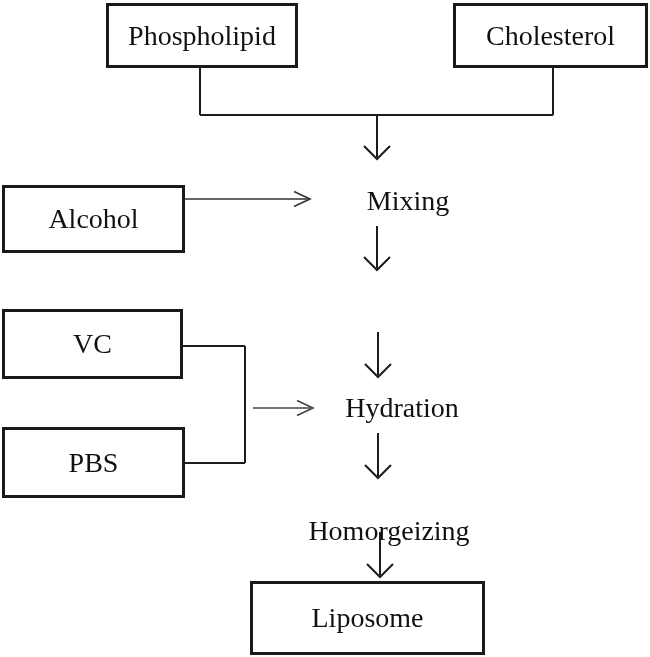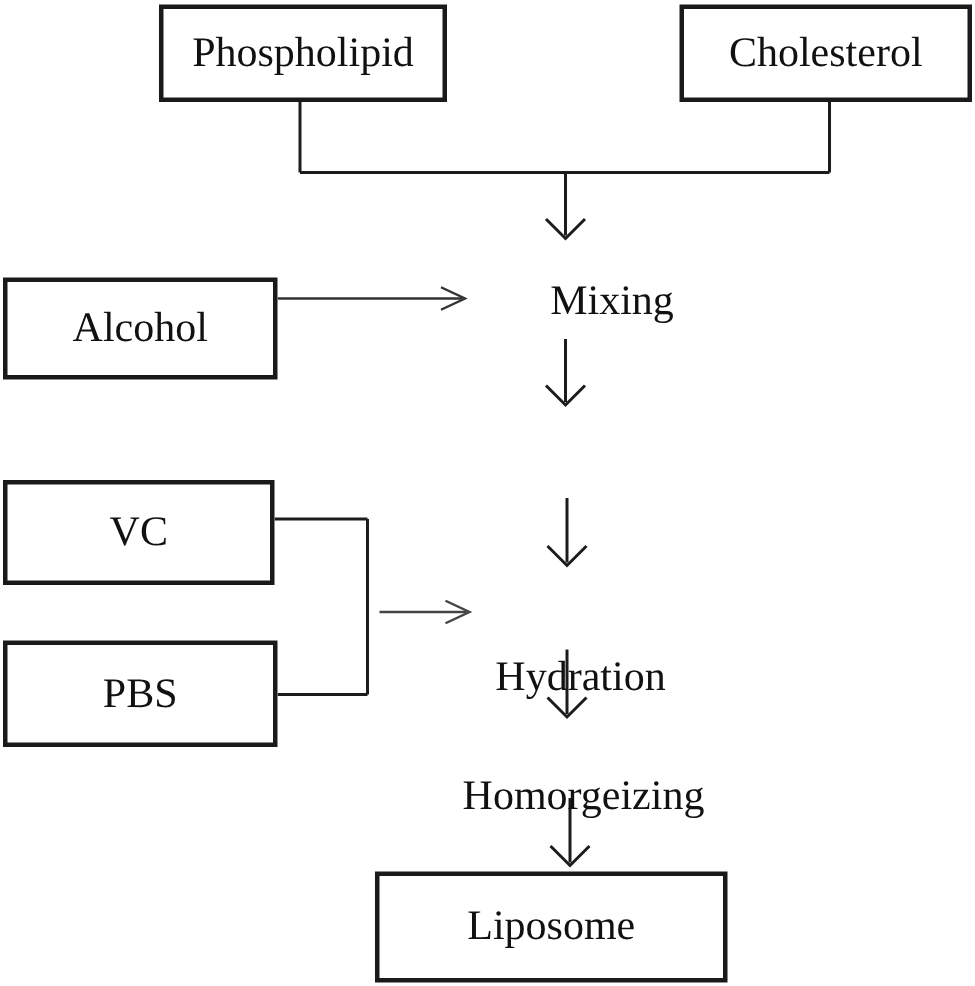--- a/index.html
+++ b/index.html
@@ -40,27 +40,27 @@
     transform: translate(-50%, -50%);
     font-size: 28px;
     line-height: 1;
     white-space: nowrap;
     background: transparent;
   }
   
   .box-phospholipid { left: 106px; top: 3px;   width: 192px; height: 65px; }
   .box-cholesterol  { left: 453px; top: 3px;   width: 195px; height: 65px; }
   .box-alcohol      { left: 2px;   top: 165px; width: 183px; height: 68px; margin-top: 20px; }
-  .box-vc           { left: 2px;   top: 320px; width: 181px; height: 70px; text-align: center; }
+  .box-vc           { left: 2px;   top: 309px; width: 181px; height: 70px; text-align: center; }
   .box-pbs          { left: 2px;   top: 427px; width: 183px; height: 71px; }
   .box-liposome     { left: 250px; top: 581px; width: 235px; height: 74px; }
   
   .label-mixing       { left: 372px; top: 201px; margin-left: 36px; }
   .label-reduction    { left: 389px; top: 302px; }
-  .label-hydration    { left: 387px; top: 408px; margin-top: 44px; }
+  .label-hydration    { left: 402px; top: 408px; }
   .label-homogenizing { left: 389px; top: 506px; margin-top: 25px; }
 </style>
 </head>
 <body>
 
 <div class="stage">
 
   <svg class="connectors" viewBox="0 0 650 657" fill="none" stroke="#1c1c1c" stroke-width="2">
 
     <g>

